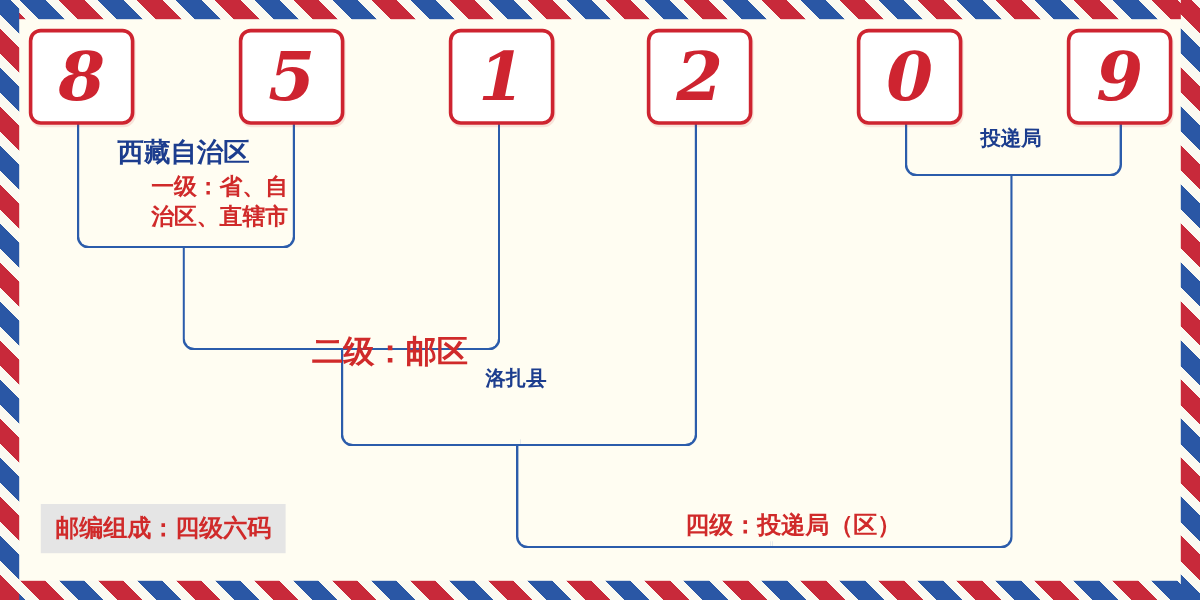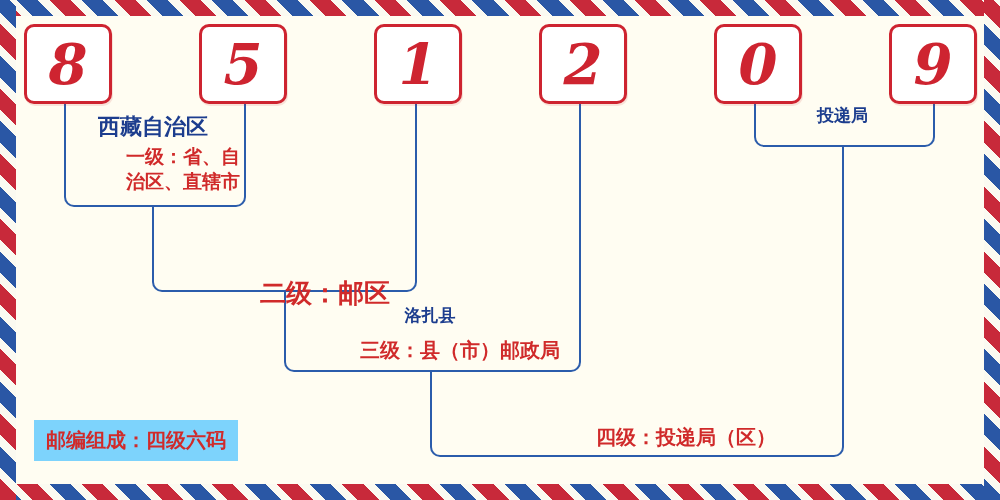--- a/index.html
+++ b/index.html
@@ -53,25 +53,25 @@
   
   .lbl{position:absolute;text-align:center;z-index:4;}
   .navy{color:#1c3d8e;font-weight:bold;}
   .red{color:#d02a2a;text-align:right;}
   .label1-title{left:66px;top:112px;width:174px;font-size:22px;}
   .label1-desc{left:66px;top:144px;width:174px;font-size:19px;font-weight:bold;line-height:1.3;white-space:pre-line;}
   .label2{left:190px;top:252px;width:200px;font-size:26px;font-weight:bold;margin-top:24px;}
   .label3-title{left:330px;top:304px;width:200px;font-size:17px;}
   .label3-desc{left:300px;top:337px;width:260px;font-size:20px;font-weight:bold;}
   .label4-title{left:520px;top:393px;width:235px;font-size:20px;}
-  .label4-desc{left:541px;top:424px;width:235px;font-size:20px;font-weight:bold;}
+  .label4-desc{left:516px;top:424px;width:235px;font-size:20px;font-weight:bold;}
   .label5{left:760px;top:104px;width:165px;font-size:17px;}
   .footer-note{
     position:absolute;left:34px;top:420px;z-index:4;
-    background:#7dd3fc;padding:7px 12px;
+    background:#e5e5e5;padding:7px 12px;
     font-size:20px;font-weight:bold;color:#d02a2a;
   }
 </style>
 </head>
 <body>
 
 <div class="page">
 
   <div class="border-strip bs-top"></div>
   <div class="border-strip bs-bottom"></div>
@@ -106,21 +106,20 @@
   <div class="ln l4b"></div>
   <div class="ln b5"></div>
 
   <div class="lbl navy label1-title">西藏自治区</div>
   <div class="lbl red  label1-desc">一级：省、自
 治区、直辖市</div>
 
   <div class="lbl red  label2">二级：邮区</div>
 
   <div class="lbl navy label3-title">洛扎县</div>
-  <div class="lbl red  label3-desc">三级：县（市）邮政局</div>
 
   <div class="lbl red  label4-desc">四级：投递局（区）</div>
 
   <div class="lbl navy label5">投递局</div>
 
   <div class="footer-note">邮编组成：四级六码</div>
 
 </div>
 
 </body></html>

